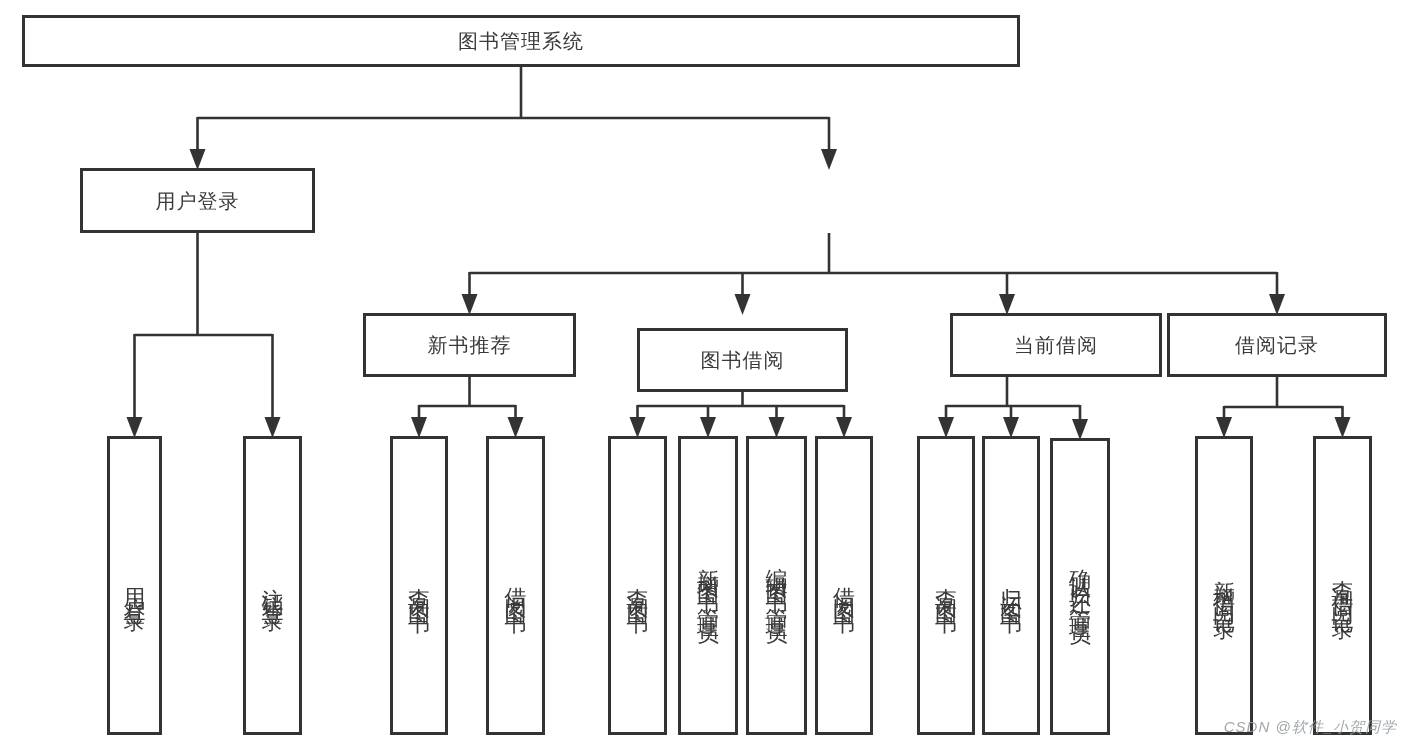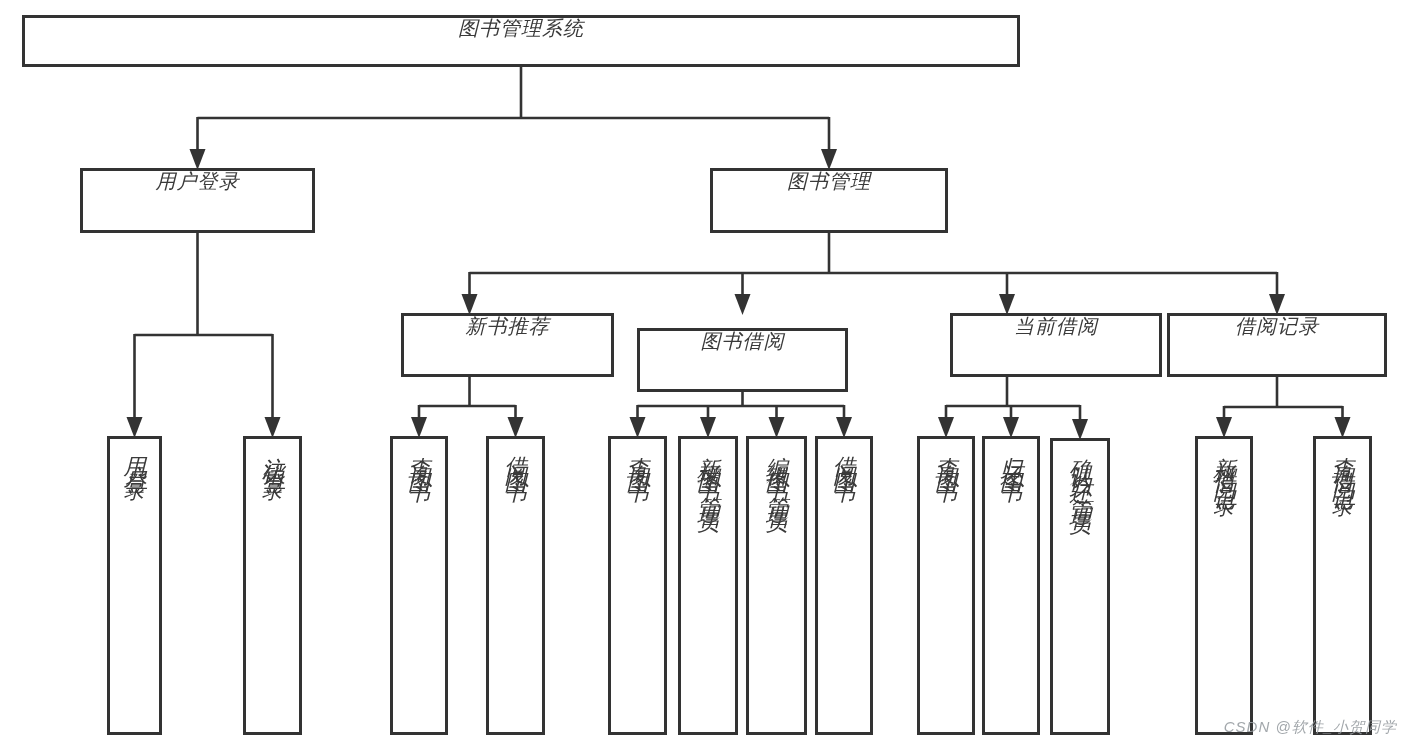--- a/index.html
+++ b/index.html
@@ -20,24 +20,24 @@
     left: 0;
     top: 0;
     z-index: 0;
   }
   .node {
     position: absolute;
     box-sizing: border-box;
     background: #ffffff;
     border: 3px solid #f9a8d4;
     display: flex;
+    align-items: center;
     justify-content: center;
     z-index: 1;
     color: #3a3a3a;
-    font-style: italic;
   }
   .node .label {
     font-size: 20px;
     letter-spacing: 1px;
     white-space: nowrap;
     line-height: 1;
   }
   .node.vertical .label {
     writing-mode: vertical-rl;
     text-orientation: mixed;
@@ -117,24 +117,21 @@
       <path d="M 1334.5 417 L 1350.5 417 L 1342.5 438 Z" fill="#333333"></path>
     </svg>
 
   <div class="watermark">CSDN @软件_小贺同学</div>
 <div class="node" style="left: 22px; top: 15px; width: 998px; height: 52px; border-color: rgb(51, 51, 51); background: rgb(255, 255, 255); color: rgb(58, 58, 58);">
       <span class="label">图书管理系统</span>
     </div>
     <div class="node" style="left: 80px; top: 168px; width: 235px; height: 65px; border-color: rgb(51, 51, 51); background: rgb(255, 255, 255); color: rgb(58, 58, 58);">
       <span class="label">用户登录</span>
     </div>
-    <div class="node" style="left: 710px; top: 168px; width: 238px; height: 65px; border-color: rgb(51, 51, 51); background: rgb(255, 255, 255); color: rgb(58, 58, 58);">
-      <span class="label">图书管理</span>
-    </div>
-    <div class="node" style="left: 363px; top: 313px; width: 213px; height: 64px; border-color: rgb(51, 51, 51); background: rgb(255, 255, 255); color: rgb(58, 58, 58); margin-left: 38px;">
+    <div class="node" style="left: 363px; top: 313px; width: 213px; height: 64px; border-color: rgb(51, 51, 51); background: rgb(255, 255, 255); color: rgb(58, 58, 58);">
       <span class="label">新书推荐</span>
     </div>
     <div class="node" style="left: 637px; top: 328px; width: 211px; height: 64px; border-color: rgb(51, 51, 51); background: rgb(255, 255, 255); color: rgb(58, 58, 58);">
       <span class="label">图书借阅</span>
     </div>
     <div class="node" style="left: 950px; top: 313px; width: 212px; height: 64px; border-color: rgb(51, 51, 51); background: rgb(255, 255, 255); color: rgb(58, 58, 58);">
       <span class="label">当前借阅</span>
     </div>
     <div class="node" style="left: 1167px; top: 313px; width: 220px; height: 64px; border-color: rgb(51, 51, 51); background: rgb(255, 255, 255); color: rgb(58, 58, 58);">
       <span class="label">借阅记录</span>

